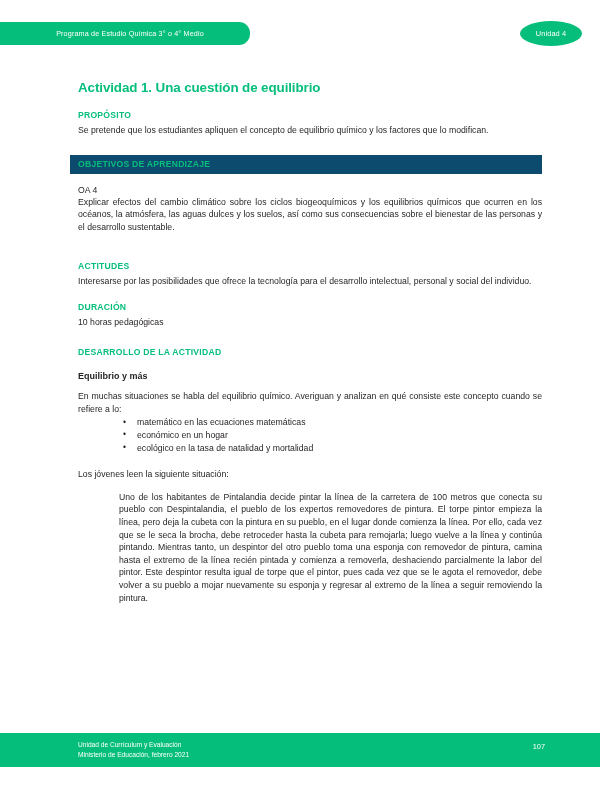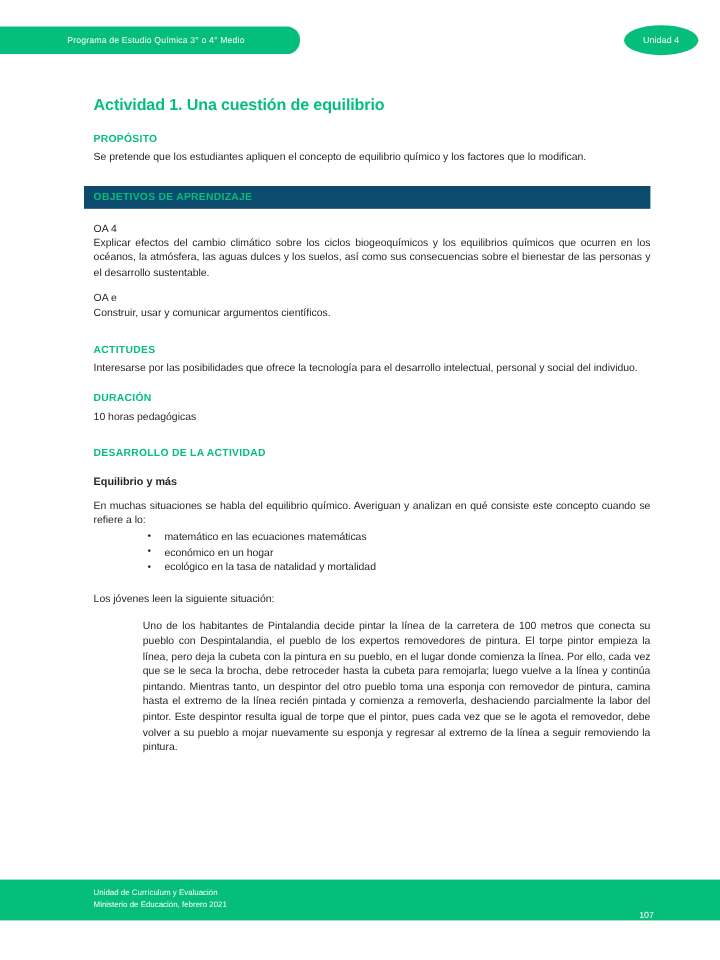--- a/index.html
+++ b/index.html
@@ -166,21 +166,21 @@
     position: absolute;
     left: 78px;
     top: 7px;
     color: #ffffff;
     font-size: 6.6px;
     line-height: 1.52;
   }
   .footer-page {
     position: absolute;
     right: 55px;
-    top: 25px;
+    top: 9px;
     color: #ffffff;
     font-size: 7.4px;
     font-weight: normal;
   }
 </style>
 </head>
 <body>
 
 <div class="header-band">
   <div class="header-band-label">Programa de Estudio Química 3° o 4° Medio</div>
@@ -199,24 +199,20 @@
 
   <div class="section-head banded">OBJETIVOS DE APRENDIZAJE</div>
 
   <div>
     <div class="oa-label">OA 4</div>
     <p class="body-text">Explicar efectos del cambio climático sobre los ciclos biogeoquímicos y los equilibrios químicos que ocurren en los océanos, la atmósfera, las aguas dulces y los suelos, así como sus consecuencias sobre el bienestar de las personas y el desarrollo sustentable.</p>
   </div>
 
   <div class="spacer-sm"></div>
 
-  <div>
-    <div class="oa-label">OA e</div>
-    <p class="body-text">Construir, usar y comunicar argumentos científicos.</p>
-  </div>
 
   <div class="spacer-lg"></div>
 
   <div class="section-head">ACTITUDES</div>
   <p class="body-text">Interesarse por las posibilidades que ofrece la tecnología para el desarrollo intelectual, personal y social del individuo.</p>
 
   <div class="spacer-md"></div>
 
   <div class="section-head">DURACIÓN</div>
   <p class="body-text">10 horas pedagógicas</p>

